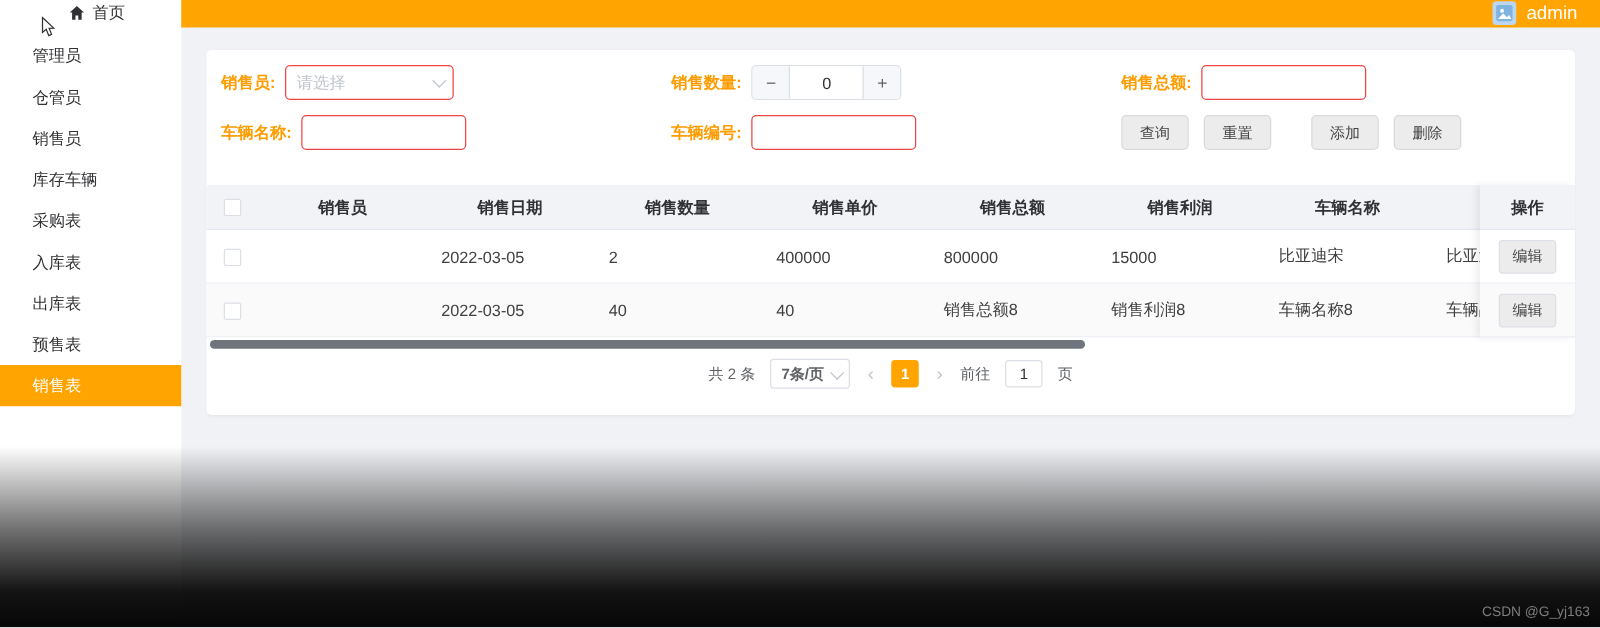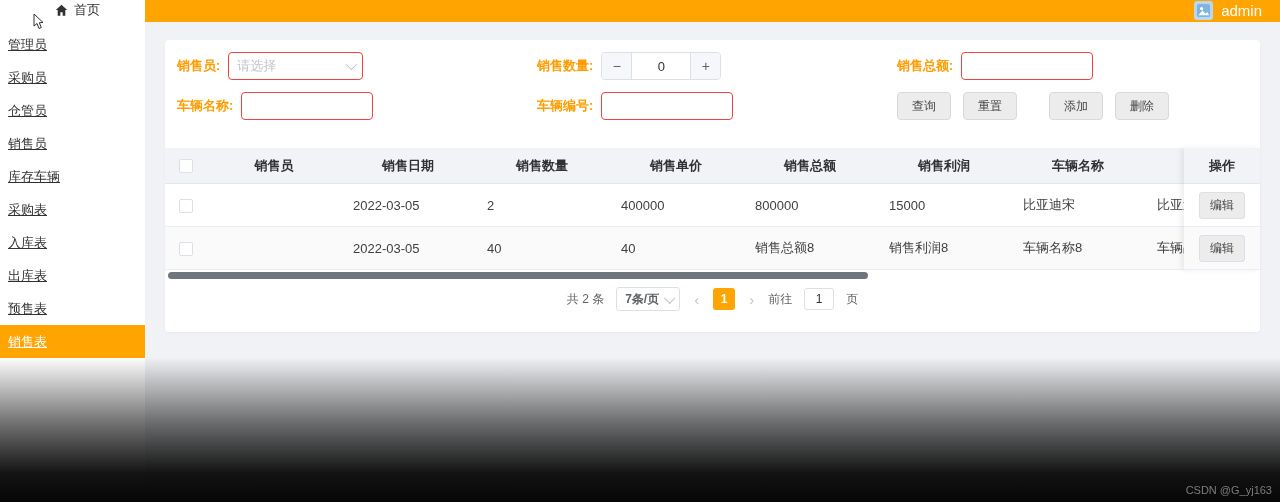--- a/index.html
+++ b/index.html
@@ -10,21 +10,21 @@
   
   .topbar { position:absolute; left:145px; right:0; top:0; height:22px; background:#FFA400; z-index:3; }
   .admin-box { position:absolute; right:18px; top:1px; display:flex; align-items:center; gap:8px; }
   .avatar { width:19px; height:19px; border-radius:3px; background:#bcd6ee; display:flex; align-items:center; justify-content:center; overflow:hidden; }
   .admin-name { color:#fff; font-size:15px; }
 
   
   .sidebar { position:absolute; left:0; top:0; bottom:0; width:145px; background:#fff; z-index:2; }
   .side-home { display:flex; align-items:center; gap:6px; height:20px; padding-left:10px; font-size:13px; color:#303133;justify-content:center; }
   .side-items { margin-top:8px; }
-  .side-item { height:33px; line-height:33px; padding-left:8px; color:#303133; cursor:pointer;text-decoration:underline; }
+  .side-item { height:33px; line-height:33px; padding-left:26px; color:#303133; cursor:pointer; }
   .side-item.active { background:#FFA400; color:#fff; }
   .cursor-artifact { position:absolute; left:32px; top:13px; z-index:4; pointer-events:none; }
 
   
   .main { position:absolute; left:145px; top:22px; right:0; bottom:0; }
   .card { position:absolute; left:20px; top:18px; width:1095px; height:292px; background:#fff; border-radius:4px; box-shadow:0 1px 3px rgba(0,0,0,.04); }
 
   
   .fgroup { position:absolute; display:flex; align-items:center; height:28px; }
   .flabel { color:#FF9C00; font-weight:bold; margin-right:8px; white-space:nowrap; }
@@ -92,21 +92,20 @@
       </span>
       <span>首页</span>
     </div>
     <span class="cursor-artifact">
       <svg width="13" height="17" viewBox="0 0 13 17">
           <path d="M2 1 L2 13 L5 10.5 L7 15.5 L9.3 14.5 L7.3 9.7 L11 9.5 Z" fill="#fff" stroke="#333" stroke-width="1"></path>
         </svg>
     </span>
     <div class="side-items">
       <div class="side-item">管理员</div>
-      <div class="side-item">采购员</div>
       <div class="side-item">仓管员</div>
       <div class="side-item">销售员</div>
       <div class="side-item">库存车辆</div>
       <div class="side-item">采购表</div>
       <div class="side-item">入库表</div>
       <div class="side-item">出库表</div>
       <div class="side-item">预售表</div>
       <div class="side-item active">销售表</div>
     </div>
   </div>

